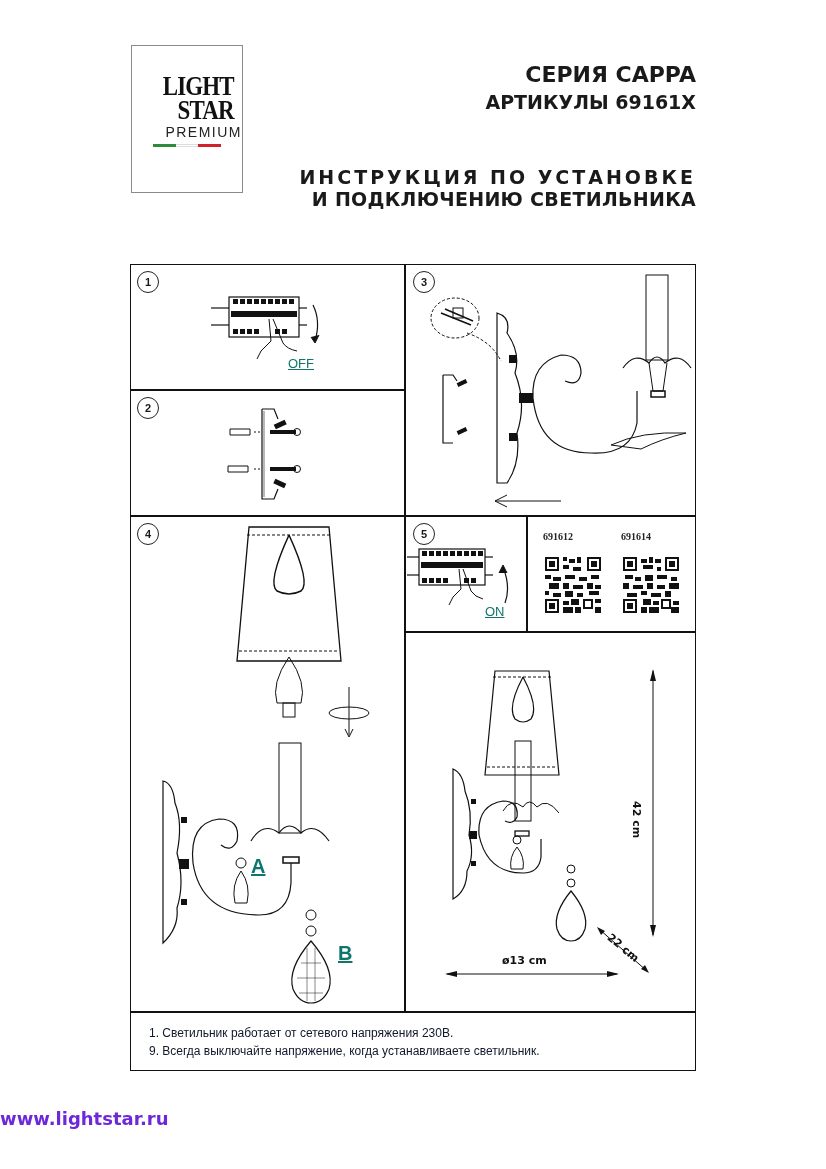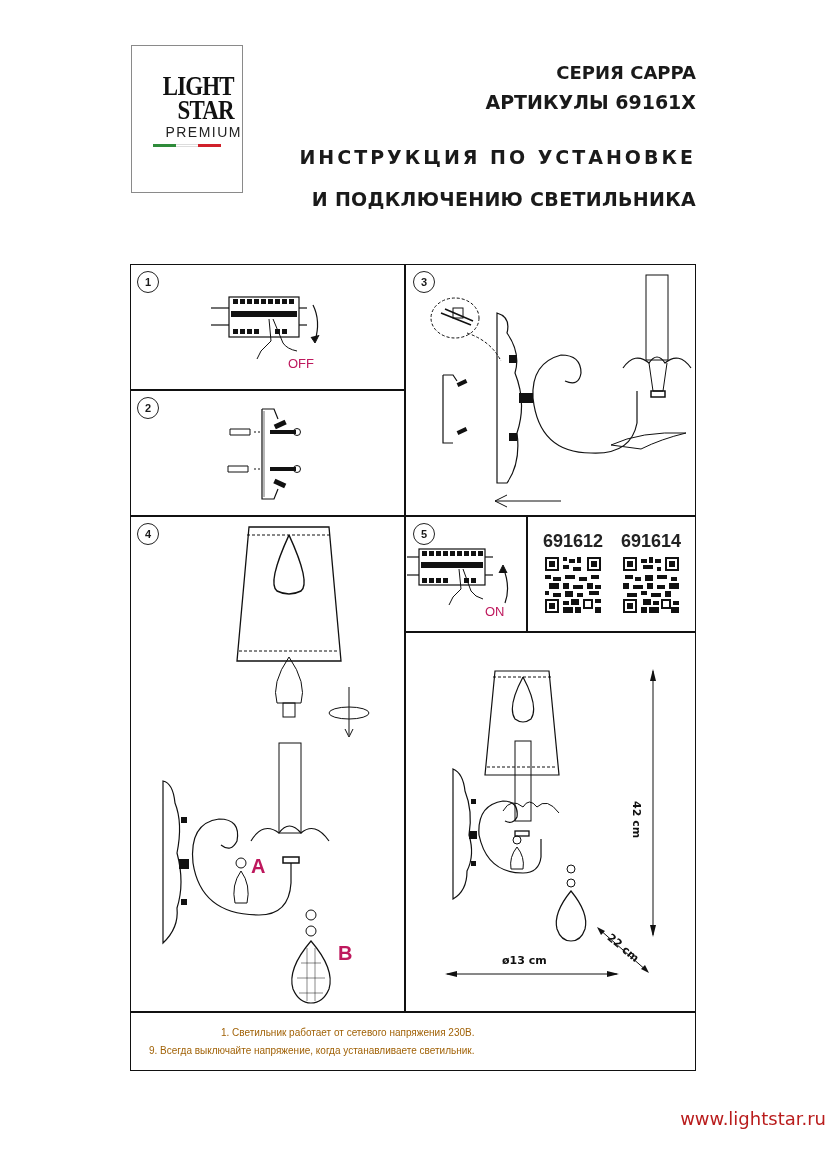--- a/index.html
+++ b/index.html
@@ -9,34 +9,34 @@
   
   .logo { left: 131px; top: 45px; width: 112px; height: 148px; border: 1.5px solid #8a8a8a; box-sizing: border-box; text-align: right; }
   .logo-light, .logo-star { font-family: "Liberation Serif", serif; font-weight: bold; font-size: 27px; line-height: 24px; letter-spacing: -1px; color: #111; transform: scaleX(0.85); }
   .logo-light { margin-top: 28px; }
   .logo-premium { font-family: "Liberation Sans", sans-serif; font-size: 14px; letter-spacing: 1.5px; color: #222; margin-top: 2px; }
   .flag { width: 68px; height: 3px; margin: 4px auto 0; display: flex; }
   .flag span { flex: 1; }
 
   
   .hdr { right: 130px; text-align: right; font-family: "DejaVu Sans", sans-serif; font-weight: bold; color: #1a1a1a; }
-  .series { top: 62px; font-size: 18px; }
+  .series { top: 62px; font-size: 22px; }
   .articles { top: 91px; font-size: 19px; text-align: center; }
-  .title1 { top: 146px; font-size: 19px; letter-spacing: 3px; }
+  .title1 { top: 166px; font-size: 19px; letter-spacing: 3px; }
   .title2 { top: 188px; font-size: 19px; letter-spacing: 0.3px; }
 
   
   .frame { left: 130px; top: 264px; width: 566px; height: 807px; border: 1.5px solid #111; box-sizing: border-box; }
   .line { background: #111; position: absolute; }
   .step-num { position: absolute; width: 20px; height: 20px; border: 1.3px solid #222; border-radius: 50%; font-size: 11px; font-weight: bold; text-align: center; line-height: 20px; background: #fff; }
-  .panel-label { position: absolute; font-size: 13px; color: #be185d; }
-  .code { position: absolute; font-family: Liberation Sans, sans-serif; font-weight: bold; font-size: 18px; color: #222; }
+  .panel-label { position: absolute; font-size: 13px; color: #0f766e; text-decoration: underline; }
+  .code { position: absolute; font-family: Liberation Serif, serif; font-weight: bold; font-size: 10px; color: #222; }
   .qr { position: absolute; width: 56px; height: 56px; }
-  .notes { position: absolute; left: 18px; top: 12px; font-size: 10px; line-height: 18px; color: #a16207; text-align: right; }
-  .footer { left: 0; width: 826px; top: 1108px; text-align: right; font-family: "DejaVu Sans", sans-serif; font-weight: normal; font-size: 18px; color: #b91c1c; }
+  .notes { position: absolute; left: 18px; top: 12px; font-size: 12px; line-height: 18px; color: #0f172a; }
+  .footer { left: 0; width: 826px; top: 1108px; text-align: left; font-family: "DejaVu Sans", sans-serif; font-weight: bold; font-size: 18px; color: #6d28d9; }
   svg { position: absolute; overflow: visible; }
   .dim { position: absolute; font-family: "DejaVu Sans", sans-serif; font-weight: bold; font-size: 11px; color: #111; }
 </style>
 </head>
 <body>
 
 <div class="abs logo">
   <div class="logo-light">LIGHT</div>
   <div class="logo-star">STAR</div>
   <div class="logo-premium">PREMIUM</div>

